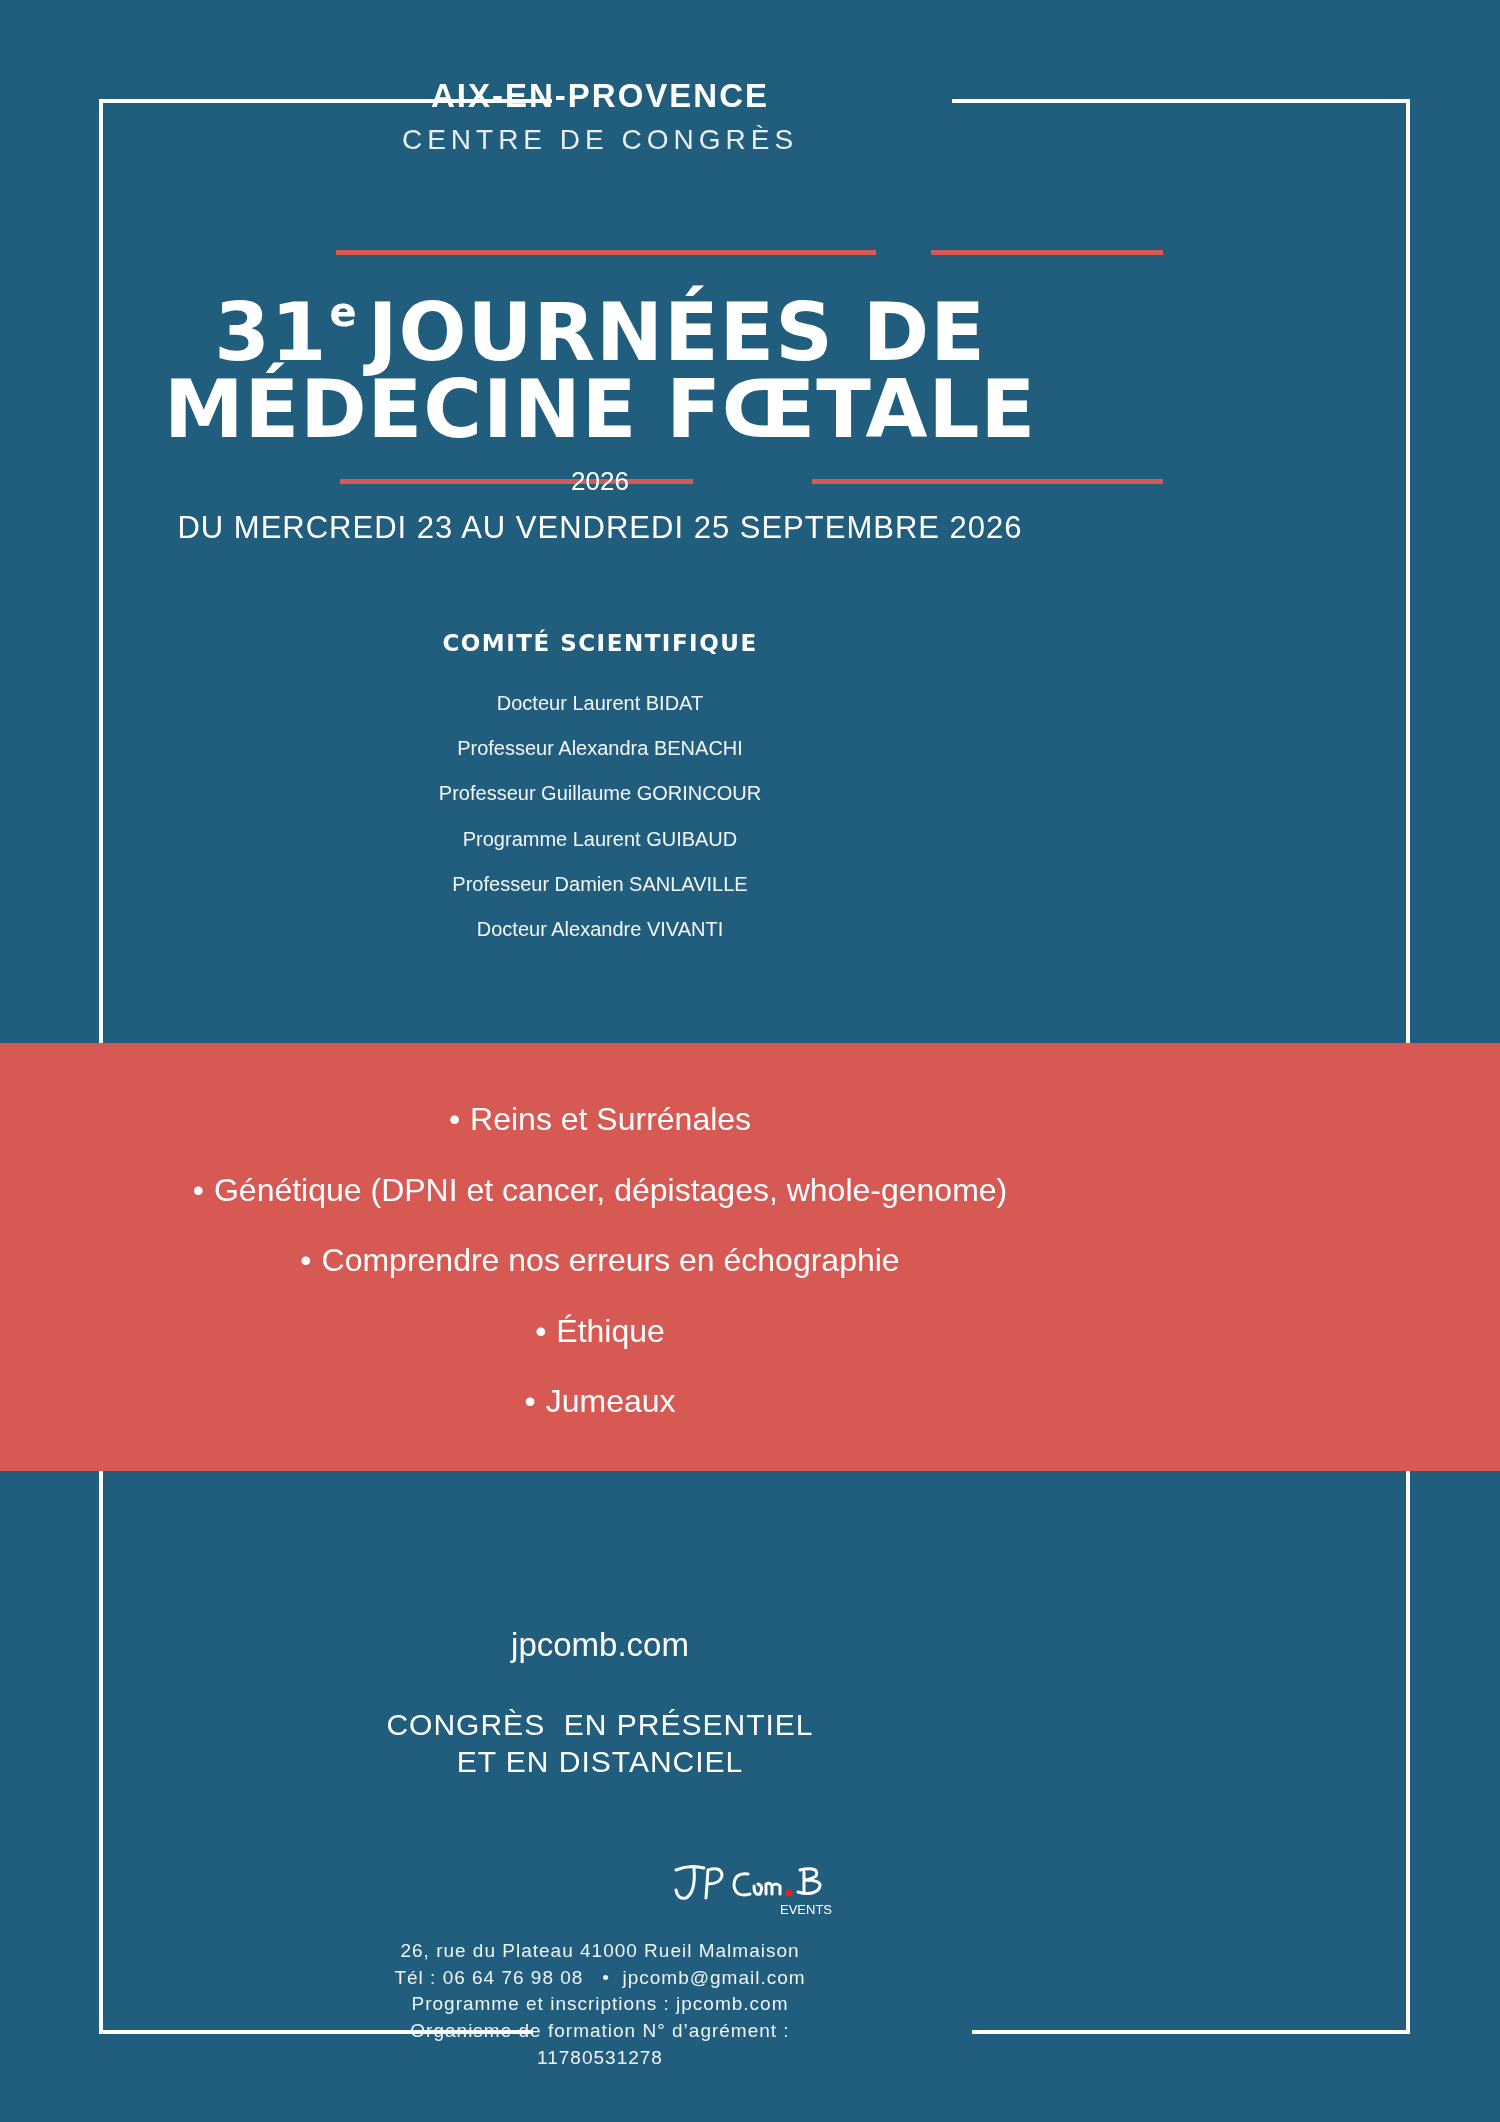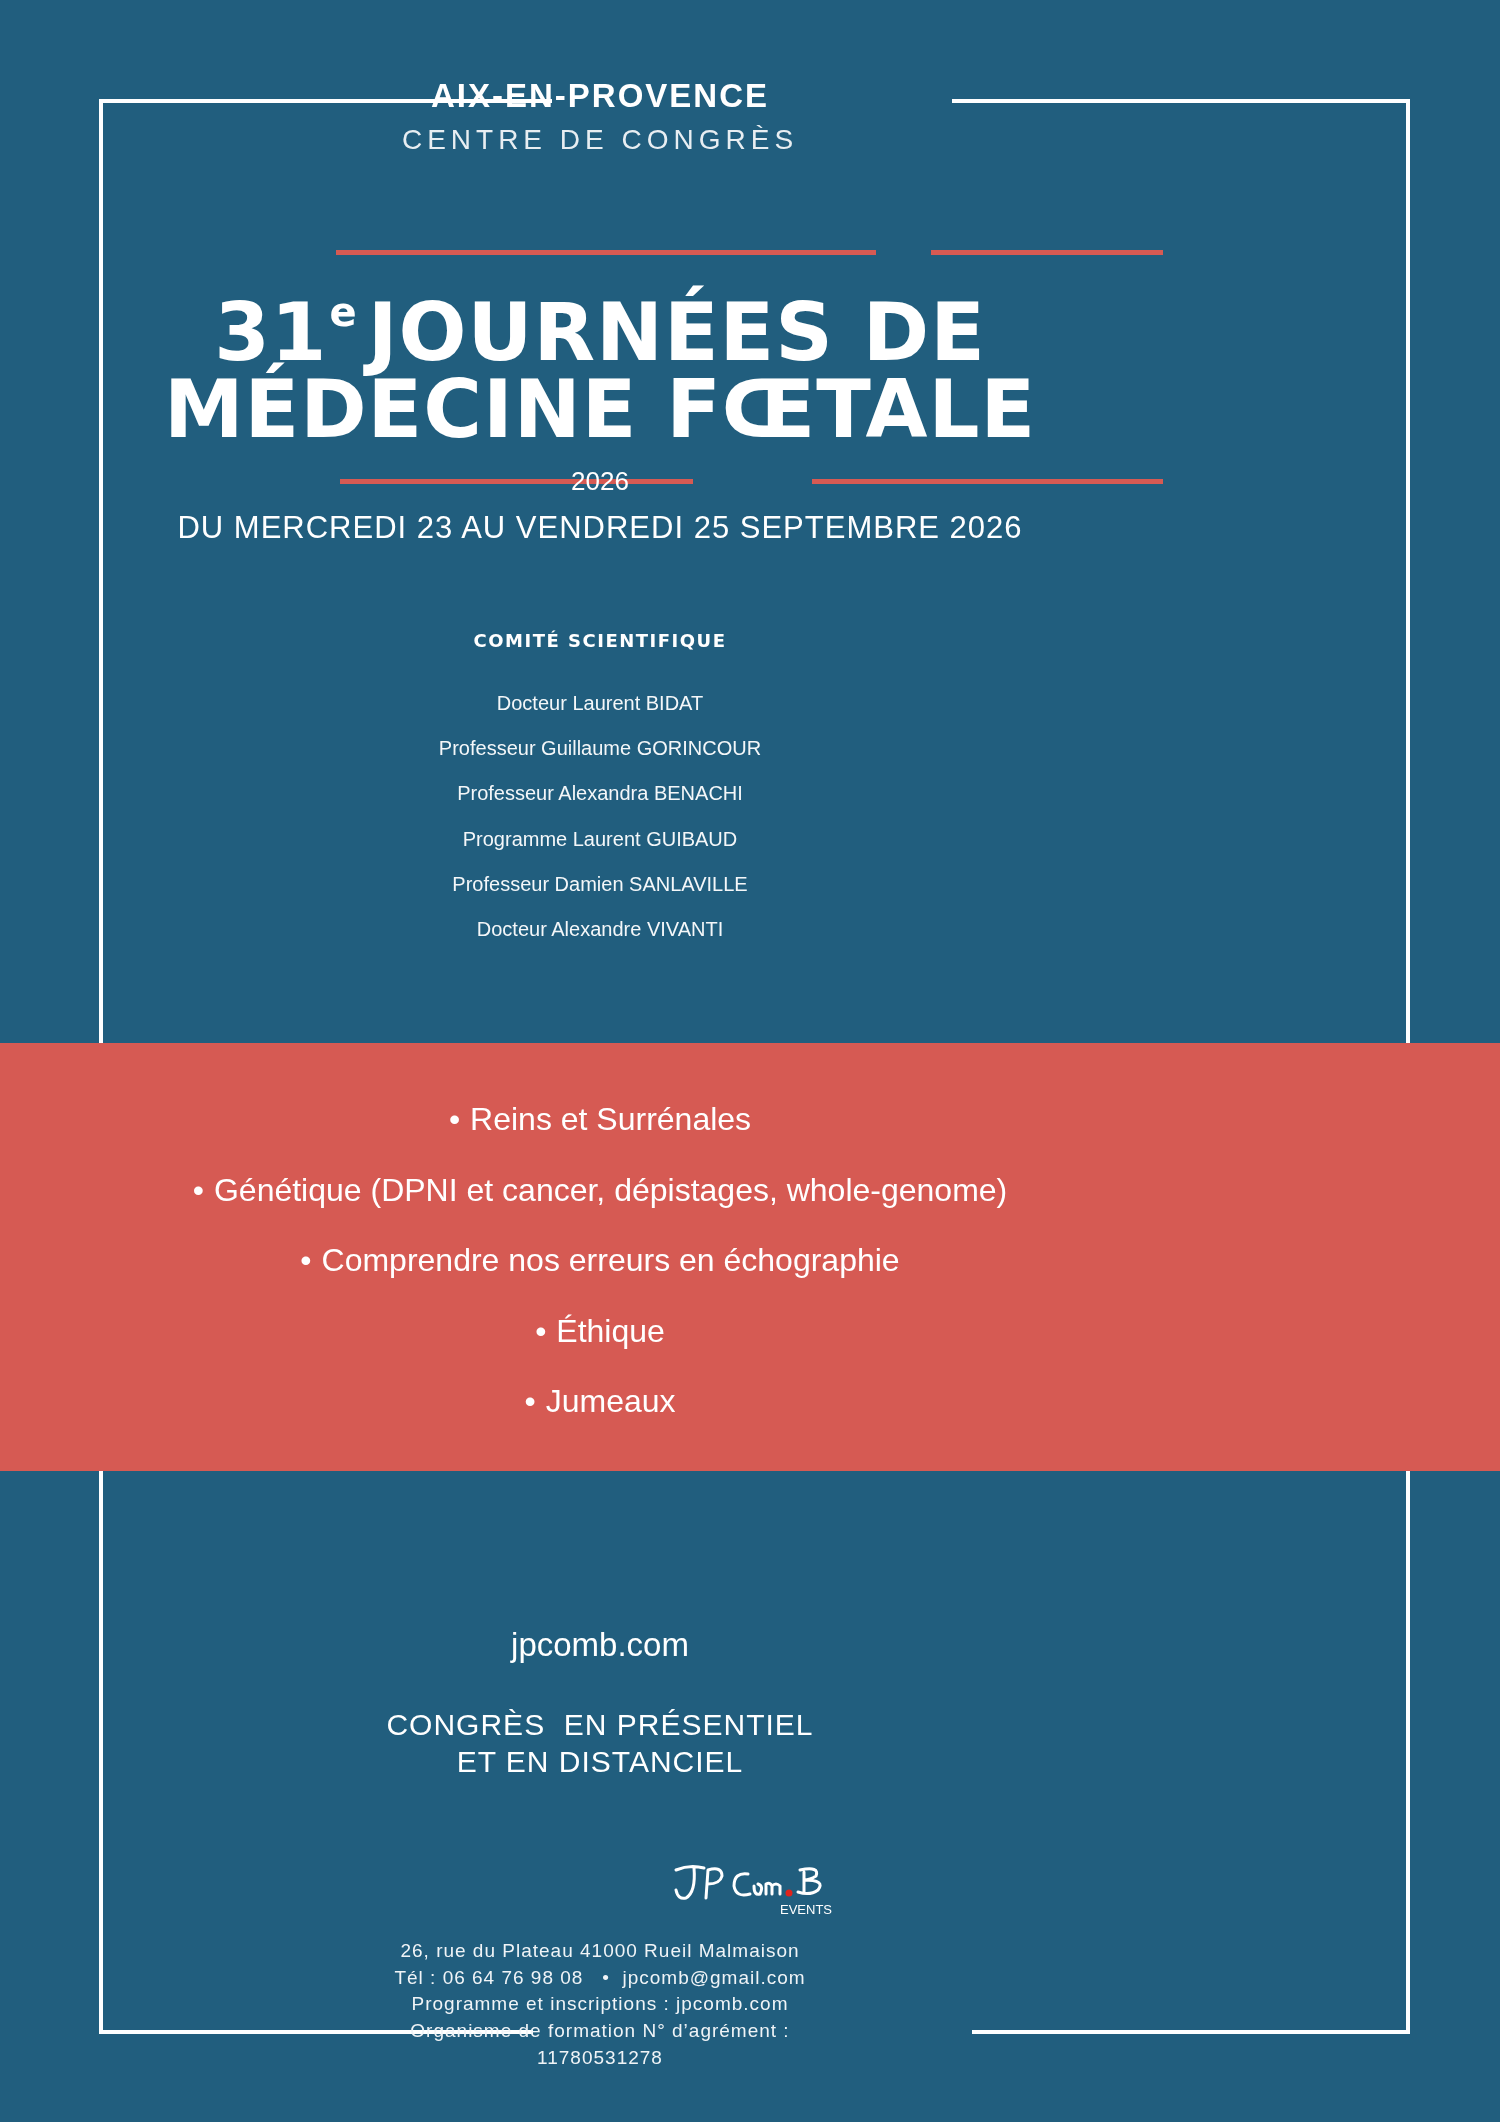--- a/index.html
+++ b/index.html
@@ -32,21 +32,21 @@
     line-height: 96px;
     letter-spacing: 1px;
   }
   .title-1 { top: 264px; }
   .title-2 { top: 362px; }
   .title sup { font-size: 40px; vertical-align: 34px; margin-left: 2px; margin-right: 10px; }
   .year { top: 466px; font-weight: normal; font-size: 26px; }
   .dates { top: 510px; font-size: 31px; letter-spacing: 1px; }
 
   .committee-title {
-    top: 630px; font-weight: bold; font-size: 18px; letter-spacing: 1.5px;
+    top: 630px; font-weight: bold; font-size: 23px; letter-spacing: 1.5px;
     font-family: "DejaVu Sans", sans-serif;
   }
   .committee-list { top: 684px; }
   .committee-list div { font-size: 20px; height: 45.2px; line-height: 38px; color: #f4f7f9; }
 
   .band {
     position: absolute; left: 0; top: 1043px; width: 1500px; height: 428px;
     background: #d65a53;
   }
   .topics { top: 1094px; }
@@ -83,22 +83,22 @@
 
 <div class="red-rule" style="left:340px; top:479px; width:353px;"></div>
 <div class="red-rule" style="left:812px; top:479px; width:351px;"></div>
 <div class="abs center year">2026</div>
 
 <div class="abs center dates">DU MERCREDI 23 AU VENDREDI 25 SEPTEMBRE 2026</div>
 
 <div class="abs center committee-title">COMITÉ SCIENTIFIQUE</div>
 <div class="abs center committee-list">
   <div>Docteur Laurent BIDAT</div>
+  <div>Professeur Alexandra BENACHI</div>
   <div>Professeur Guillaume GORINCOUR</div>
-  <div>Professeur Alexandra BENACHI</div>
   <div>Programme Laurent GUIBAUD</div>
   <div>Professeur Damien SANLAVILLE</div>
   <div>Docteur Alexandre VIVANTI</div>
 </div>
 
 <div class="band"></div>
 <div class="abs center topics">
   <div><span class="bullet">•</span><span>Reins et Surrénales</span></div>
   <div><span class="bullet">•</span><span>Génétique (DPNI et cancer, dépistages, whole-genome)</span></div>
   <div><span class="bullet">•</span><span>Comprendre nos erreurs en échographie</span></div>

